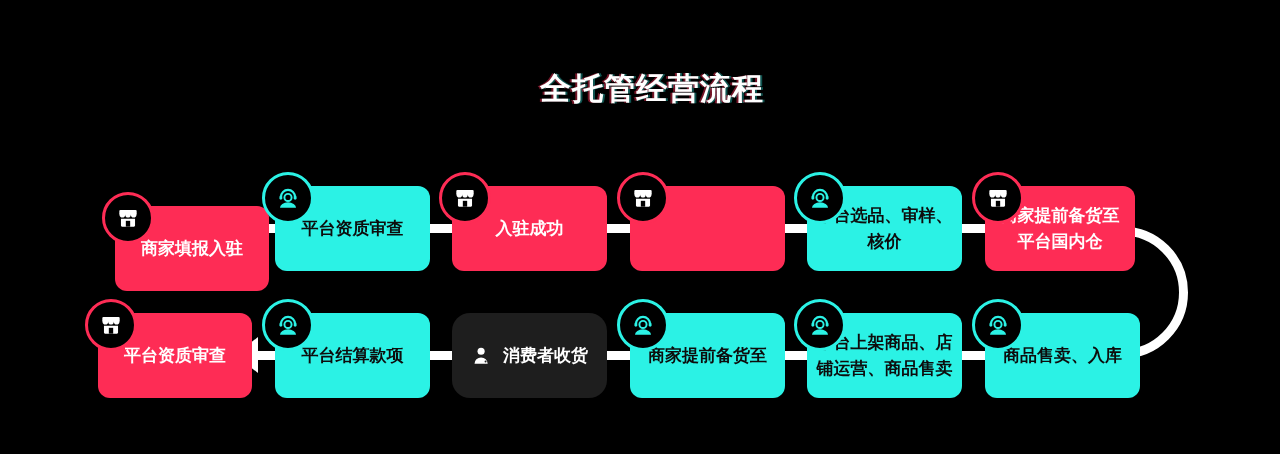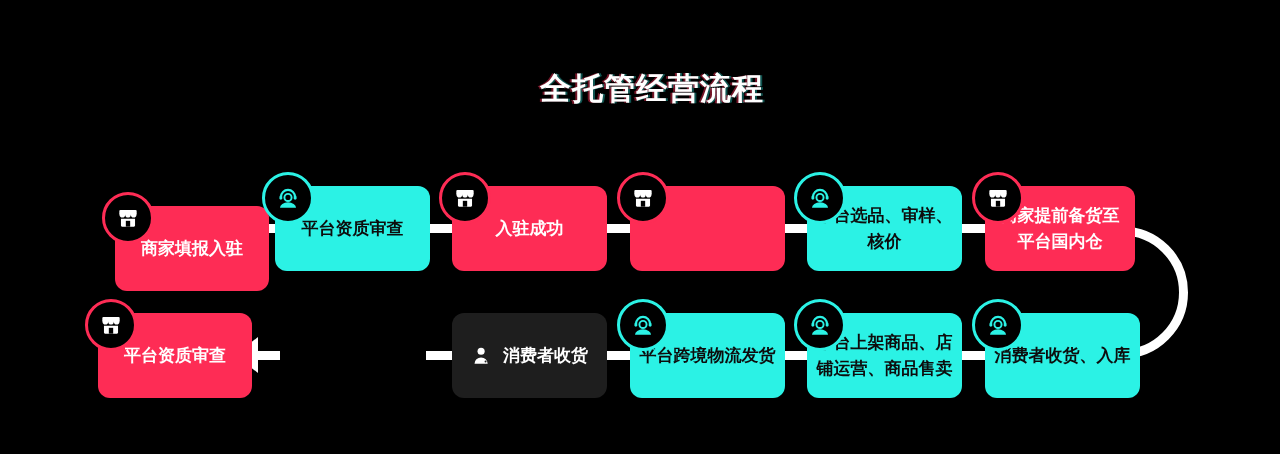--- a/index.html
+++ b/index.html
@@ -30,21 +30,21 @@
   .node{
     position:absolute;height:85px;z-index:1;
     border-radius:12px;
     display:flex;align-items:center;justify-content:center;
     font-size:17px;font-weight:bold;text-align:center;
     white-space:pre-line;line-height:1.5;
     box-sizing:border-box;padding:0 8px;
   }
   .node.pink{background:#fe2c55;color:#ffffff;}
   .node.cyan{background:#2bf2e5;color:#0d0d0d;}
-  .node.dark{background:#1e1e1e;color:#ffffff;}
+  .node.dark{background:#1e1e1e;color:#ffffff;border-radius:18px;}
   .badge{
     position:absolute;left:-13px;top:-14px;
     width:52px;height:52px;border-radius:50%;
     background:#000;box-sizing:border-box;
     display:flex;align-items:center;justify-content:center;
   }
   .badge.ring-pink{border:3px solid #fe2c55;}
   .badge.ring-cyan{border:3px solid #2bf2e5;}
   .inline-icon{display:inline-flex;margin-right:10px;}
   .dark-content{display:flex;align-items:center;justify-content:center;}
@@ -164,20 +164,32 @@
           <circle cx="6.8" cy="9" r="2.6" fill="#fff"></circle>
           <circle cx="12" cy="9" r="2.6" fill="#fff"></circle>
           <circle cx="17.2" cy="9" r="2.6" fill="#fff"></circle>
           <path d="M5.5 12.6 h13 v6.4 a1 1 0 0 1 -1 1 h-11 a1 1 0 0 1 -1 -1 z" fill="#fff"></path>
           <rect x="10" y="14.6" width="4" height="5.4" fill="#000"></rect>
         </svg>
     </span>
     <span>平台资质审查</span>
   </div>
 
+  <div class="node cyan" style="left:275px;top:313px;width:155px;">
+    <span class="badge ring-cyan">
+      <svg viewBox="0 0 24 24" width="26" height="26">
+          <path d="M5.5 11 a6.5 6.5 0 0 1 13 0" fill="none" stroke="#2bf2e5" stroke-width="2" stroke-linecap="round"></path>
+          <circle cx="12" cy="11.5" r="3.3" fill="none" stroke="#2bf2e5" stroke-width="1.8"></circle>
+          <rect x="4.1" y="9.8" width="2.6" height="3.8" rx="1.3" fill="#2bf2e5"></rect>
+          <rect x="17.3" y="9.8" width="2.6" height="3.8" rx="1.3" fill="#2bf2e5"></rect>
+          <path d="M4.6 21 a7.4 5 0 0 1 14.8 0 z" fill="#2bf2e5"></path>
+        </svg>
+    </span>
+    <span>平台结算款项</span>
+  </div>
 
   <div class="node dark" style="left:452px;top:313px;width:155px;">
     <span class="dark-content">
       <span class="inline-icon">
         <svg viewBox="0 0 24 24" width="22" height="22">
             <circle cx="11" cy="6.8" r="3.9" fill="#fff"></circle>
             <path d="M3.8 20.5 a7.2 7 0 0 1 14.4 0 z" fill="#fff"></path>
             <circle cx="15.9" cy="18" r="1.1" fill="#1e1e1e"></circle>
           </svg>
       </span>
@@ -188,21 +200,21 @@
   <div class="node cyan" style="left:630px;top:313px;width:155px;">
     <span class="badge ring-cyan">
       <svg viewBox="0 0 24 24" width="26" height="26">
           <path d="M5.5 11 a6.5 6.5 0 0 1 13 0" fill="none" stroke="#2bf2e5" stroke-width="2" stroke-linecap="round"></path>
           <circle cx="12" cy="11.5" r="3.3" fill="none" stroke="#2bf2e5" stroke-width="1.8"></circle>
           <rect x="4.1" y="9.8" width="2.6" height="3.8" rx="1.3" fill="#2bf2e5"></rect>
           <rect x="17.3" y="9.8" width="2.6" height="3.8" rx="1.3" fill="#2bf2e5"></rect>
           <path d="M4.6 21 a7.4 5 0 0 1 14.8 0 z" fill="#2bf2e5"></path>
         </svg>
     </span>
-    <span>平台跨境物流发货</span>
+    <span>商家提前备货至</span>
   </div>
 
   <div class="node cyan" style="left:807px;top:313px;width:155px;">
     <span class="badge ring-cyan">
       <svg viewBox="0 0 24 24" width="26" height="26">
           <path d="M5.5 11 a6.5 6.5 0 0 1 13 0" fill="none" stroke="#2bf2e5" stroke-width="2" stroke-linecap="round"></path>
           <circle cx="12" cy="11.5" r="3.3" fill="none" stroke="#2bf2e5" stroke-width="1.8"></circle>
           <rect x="4.1" y="9.8" width="2.6" height="3.8" rx="1.3" fill="#2bf2e5"></rect>
           <rect x="17.3" y="9.8" width="2.6" height="3.8" rx="1.3" fill="#2bf2e5"></rect>
           <path d="M4.6 21 a7.4 5 0 0 1 14.8 0 z" fill="#2bf2e5"></path>
@@ -215,16 +227,16 @@
   <div class="node cyan" style="left:985px;top:313px;width:155px;">
     <span class="badge ring-cyan">
       <svg viewBox="0 0 24 24" width="26" height="26">
           <path d="M5.5 11 a6.5 6.5 0 0 1 13 0" fill="none" stroke="#2bf2e5" stroke-width="2" stroke-linecap="round"></path>
           <circle cx="12" cy="11.5" r="3.3" fill="none" stroke="#2bf2e5" stroke-width="1.8"></circle>
           <rect x="4.1" y="9.8" width="2.6" height="3.8" rx="1.3" fill="#2bf2e5"></rect>
           <rect x="17.3" y="9.8" width="2.6" height="3.8" rx="1.3" fill="#2bf2e5"></rect>
           <path d="M4.6 21 a7.4 5 0 0 1 14.8 0 z" fill="#2bf2e5"></path>
         </svg>
     </span>
-    <span>消费者收货、入库</span>
+    <span>商品售卖、入库</span>
   </div>
 
 </div>
 
 </body></html>

